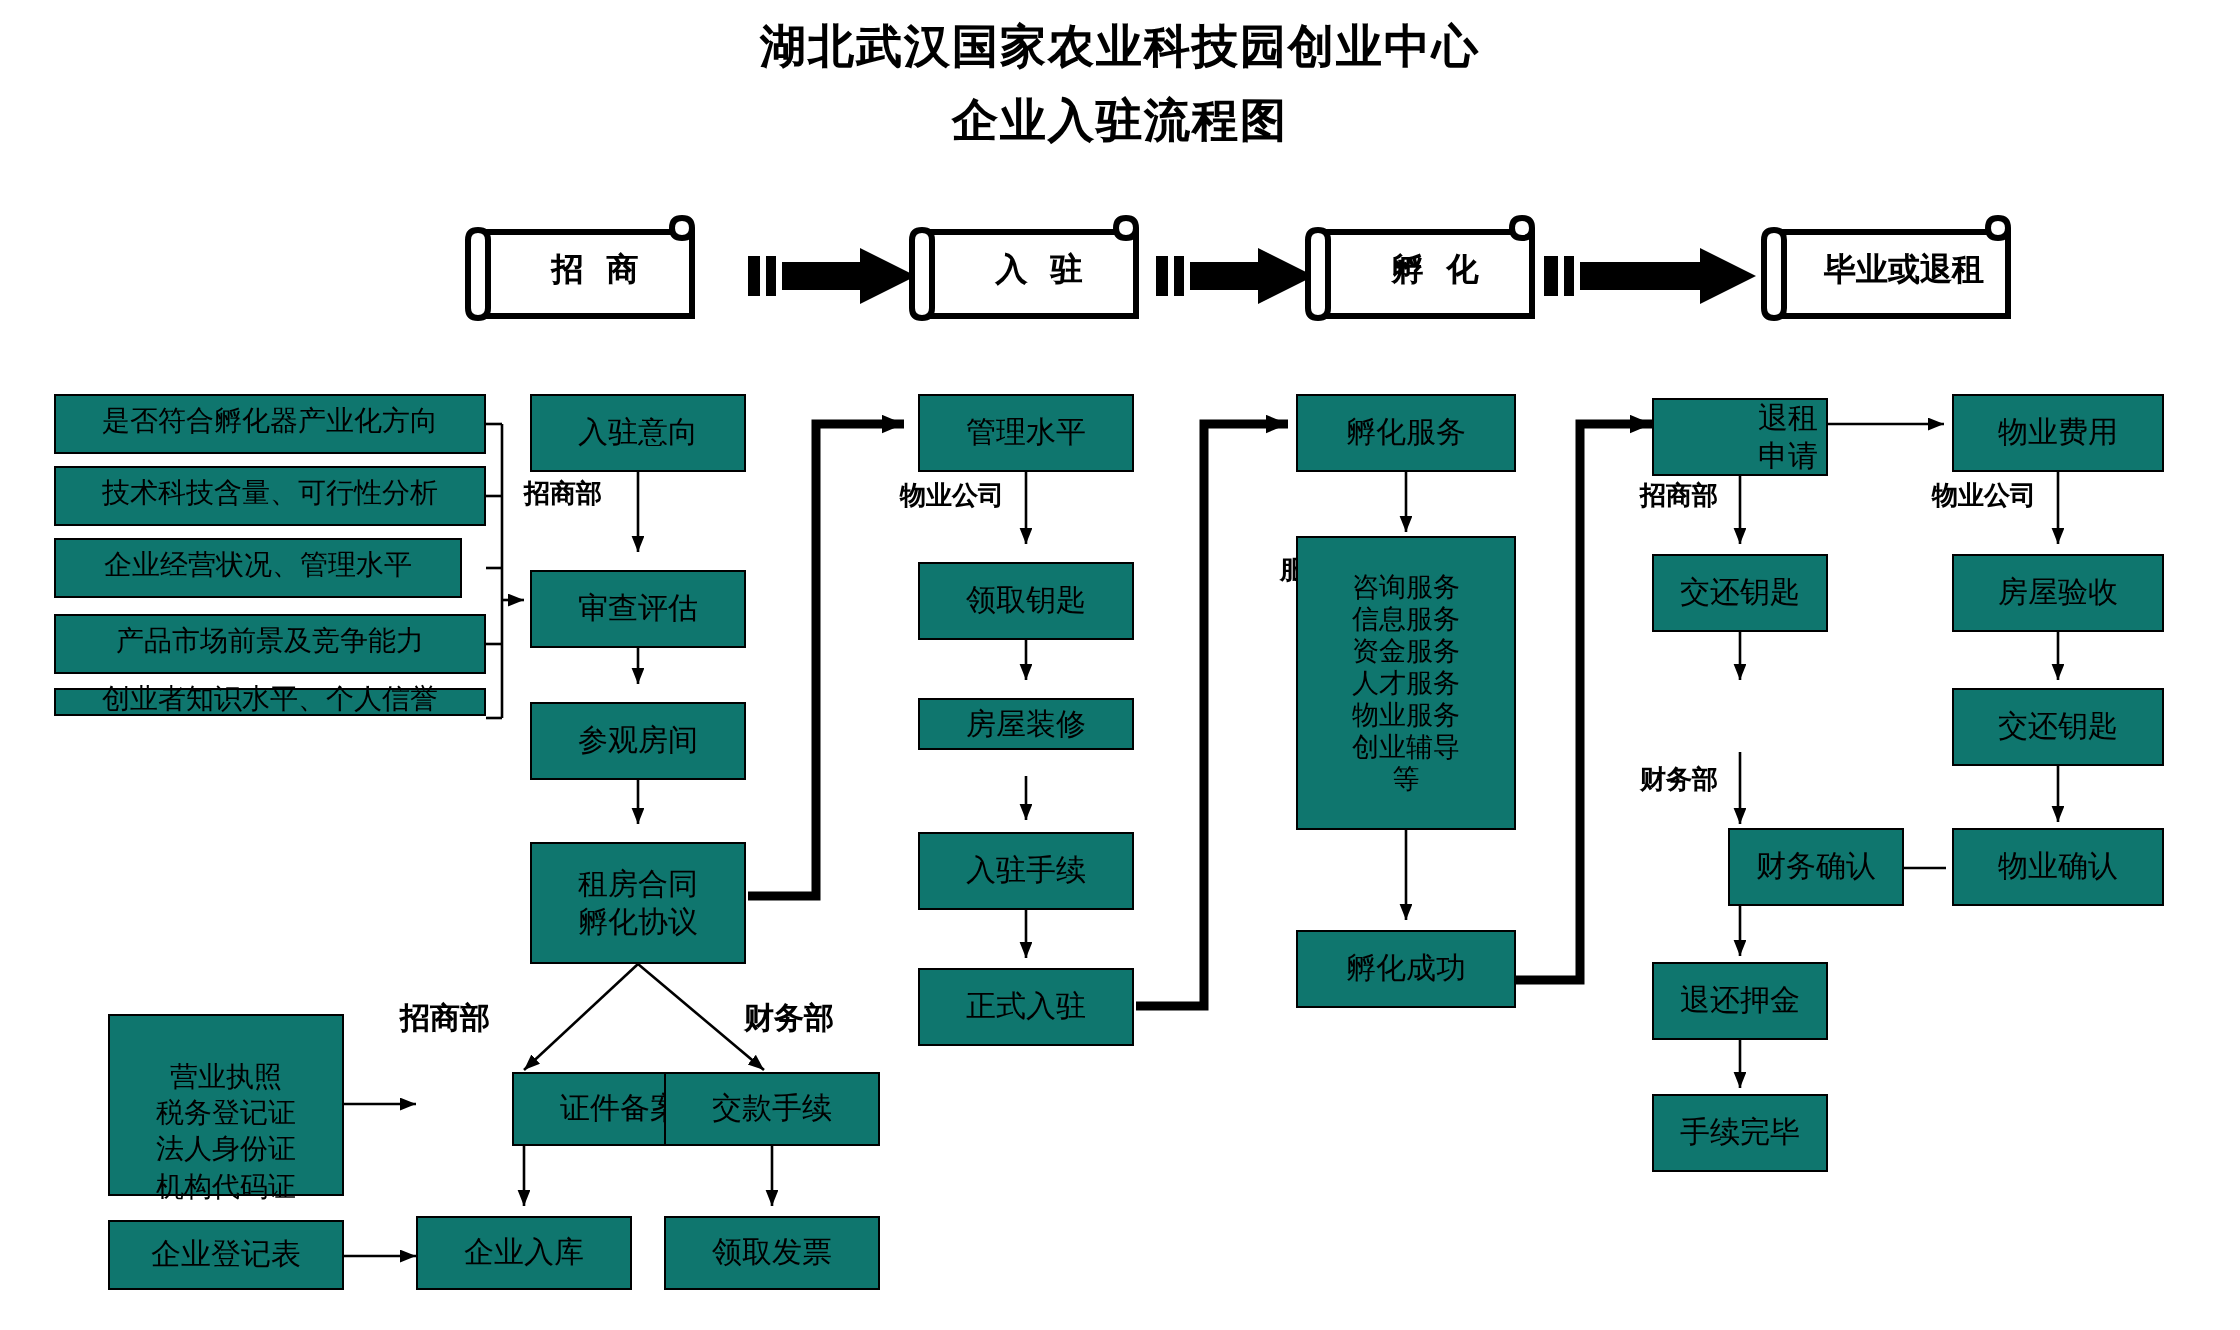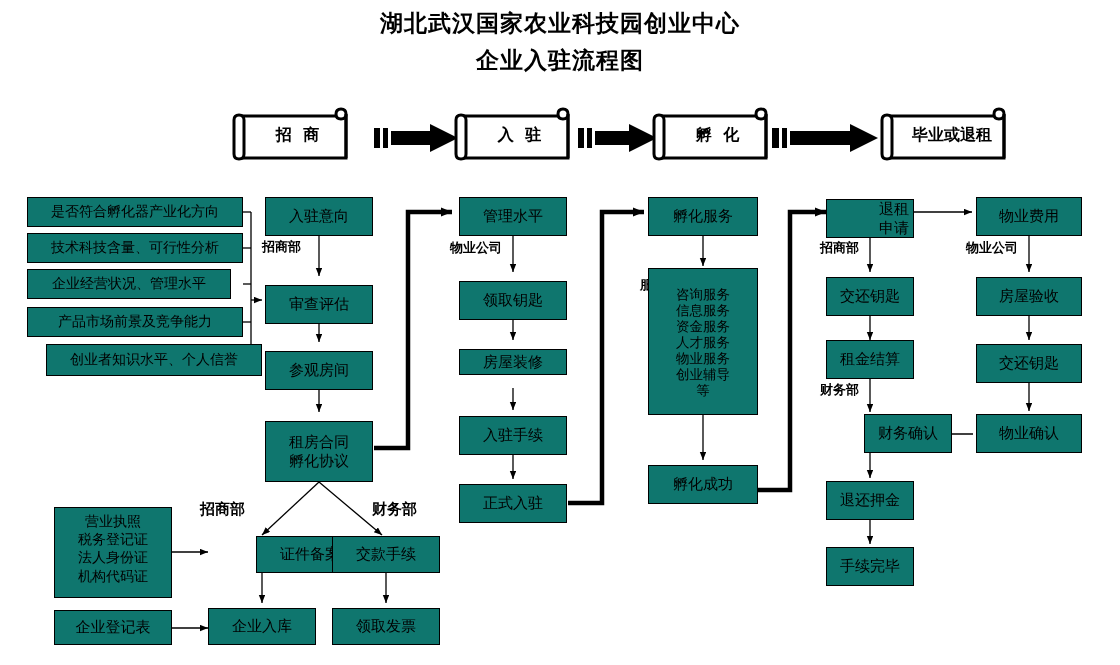--- a/index.html
+++ b/index.html
@@ -175,21 +175,21 @@
       <path d="M123,3 q5,0 5,5 q0,5 -5,5 q-5,0 -5,-5 q0,-5 5,-5 Z" fill="#fff" stroke="#000" stroke-width="3"></path>
       <path d="M128,8 L128,52" stroke="#000" stroke-width="3"></path>
     </svg>
     <div class="lbl" style="padding-left:6px;letter-spacing:0px;">毕业或退租</div>
   </div>
 
   <div class="bx sm" style="left:27px;top:197px;width:216px;height:30px;">是否符合孵化器产业化方向</div>
   <div class="bx sm" style="left:27px;top:233px;width:216px;height:30px;">技术科技含量、可行性分析</div>
   <div class="bx sm" style="left:27px;top:269px;width:204px;height:30px;">企业经营状况、管理水平</div>
   <div class="bx sm" style="left:27px;top:307px;width:216px;height:30px;">产品市场前景及竞争能力</div>
-  <div class="bx sm" style="left:27px;top:344px;width:216px;height:32px;margin-left:19px;">创业者知识水平、个人信誉</div>
+  <div class="bx sm" style="left:27px;top:344px;width:216px;height:14px;">创业者知识水平、个人信誉</div>
 
   <div class="bx" style="left:265px;top:197px;width:108px;height:39px;">入驻意向</div>
   <div class="dept" style="left:262px;top:238px;">招商部</div>
   <div class="bx" style="left:265px;top:285px;width:108px;height:39px;">审查评估</div>
   <div class="bx" style="left:265px;top:351px;width:108px;height:39px;">参观房间</div>
   <div class="bx two" style="left:265px;top:421px;width:108px;height:61px;">租房合同
 孵化协议</div>
 
   <div class="bx" style="left:459px;top:197px;width:108px;height:39px;">管理水平</div>
   <div class="dept" style="left:450px;top:239px;">物业公司</div>
@@ -205,36 +205,35 @@
 资金服务
 人才服务
 物业服务
 创业辅导
 等</div>
   <div class="bx" style="left:648px;top:465px;width:110px;height:39px;">孵化成功</div>
 
   <div class="bx" style="left:826px;top:199px;width:88px;height:39px;padding-left:48px;">退租申请</div>
   <div class="dept" style="left:820px;top:239px;">招商部</div>
   <div class="bx" style="left:826px;top:277px;width:88px;height:39px;">交还钥匙</div>
-  <div class="bx" style="left:826px;top:340px;width:88px;height:39px;">租金结算</div>
   <div class="dept" style="left:820px;top:381px;">财务部</div>
   <div class="bx" style="left:826px;top:414px;width:88px;height:39px;margin-left:38px;">财务确认</div>
   <div class="bx" style="left:826px;top:481px;width:88px;height:39px;">退还押金</div>
   <div class="bx" style="left:826px;top:547px;width:88px;height:39px;">手续完毕</div>
 
   <div class="bx" style="left:976px;top:197px;width:106px;height:39px;">物业费用</div>
   <div class="dept" style="left:966px;top:239px;">物业公司</div>
   <div class="bx" style="left:976px;top:277px;width:106px;height:39px;">房屋验收</div>
   <div class="bx" style="left:976px;top:344px;width:106px;height:39px;">交还钥匙</div>
   <div class="bx" style="left:976px;top:414px;width:106px;height:39px;">物业确认</div>
 
   <div class="dept" style="left:200px;top:500px;font-size:15px;">招商部</div>
   <div class="dept" style="left:372px;top:500px;font-size:15px;">财务部</div>
 
-  <div class="bx lst" style="left:54px;top:507px;width:118px;height:91px;padding-top:4px;font-size:14px;line-height:1.3;">营业执照
+  <div class="bx lst" style="left:54px;top:507px;width:118px;height:91px;padding-top:22px;font-size:14px;line-height:1.3;">营业执照
 税务登记证
 法人身份证
 机构代码证</div>
   <div class="bx" style="left:54px;top:610px;width:118px;height:35px;">企业登记表</div>
 
   <div class="bx" style="left:208px;top:536px;width:108px;height:37px;margin-left:48px;">证件备案</div>
   <div class="bx" style="left:208px;top:608px;width:108px;height:37px;">企业入库</div>
 
   <div class="bx" style="left:332px;top:536px;width:108px;height:37px;">交款手续</div>
   <div class="bx" style="left:332px;top:608px;width:108px;height:37px;">领取发票</div>

